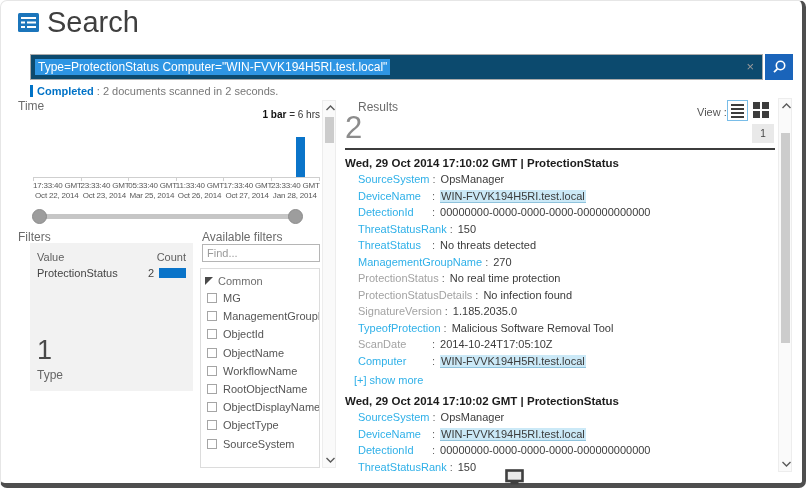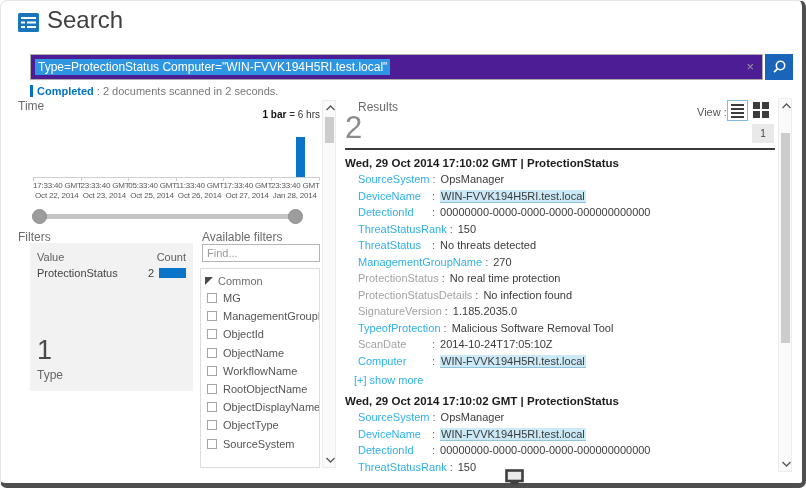--- a/index.html
+++ b/index.html
@@ -4,24 +4,24 @@
 <style>
   * { margin:0; padding:0; box-sizing:border-box; }
   html,body { width:806px; height:488px; background:#fff; font-family:"Liberation Sans", sans-serif; overflow:hidden; }
   #app { position:relative; width:806px; height:488px; background:#fff; overflow:hidden; }
 
   
   #frame { position:absolute; inset:0; border:1px solid #e6e6e6; border-right:4px solid #4e4e4e; border-bottom:5px solid #4e4e4e; border-radius:7px; pointer-events:none; z-index:50; }
 
   
   .app-icon { position:absolute; left:18px; top:13px; width:21px; height:19px; }
-  .page-title { position:absolute; left:47px; top:6px; font-size:24px; font-weight:300; color:#3f3f3f; }
-
-  
-  .search-box { position:absolute; left:30px; top:54px; width:733px; height:26px; border:1px solid #ababab; background:#4c1d95; display:flex; align-items:center; padding:0 24px 0 4px; font-size:12px; }
+  .page-title { position:absolute; left:47px; top:6px; font-size:29px; font-weight:300; color:#3f3f3f; }
+
+  
+  .search-box { position:absolute; left:30px; top:54px; width:733px; height:26px; border:1px solid #ababab; background:#0c4a6e; display:flex; align-items:center; padding:0 24px 0 4px; font-size:12px; }
   .search-sel { background:#2e95e3; color:#fff; padding:1px 3px; white-space:nowrap; }
   .clear-x { position:absolute; right:8px; top:5px; color:#9b9b9b; font-size:13px; cursor:pointer; line-height:14px; }
   .search-btn { position:absolute; left:765px; top:54px; width:28px; height:26px; background:#1a64ba; border:none; display:flex; align-items:center; justify-content:center; cursor:pointer; }
 
   
   .status-line { position:absolute; left:30px; top:85px; font-size:11px; color:#777; display:flex; align-items:center; }
   .status-bar { display:inline-block; width:3px; height:12px; background:#0072c6; margin-right:4px; }
   .status-state { color:#0072c6; font-weight:bold; }
   .status-sep { margin:0 3px; color:#777; }
 
@@ -148,21 +148,21 @@
     <div>Oct 22, 2014</div>
   </div>
 
   <div class="tick">
     <div>23:33:40 GMT</div>
     <div>Oct 23, 2014</div>
   </div>
 
   <div class="tick">
     <div>05:33:40 GMT</div>
-    <div>Oct 25, 2014</div>
+    <div>Mar 25, 2014</div>
   </div>
 
   <div class="tick">
     <div>11:33:40 GMT</div>
     <div>Oct 26, 2014</div>
   </div>
 
   <div class="tick">
     <div>17:33:40 GMT</div>
     <div>Oct 27, 2014</div>

